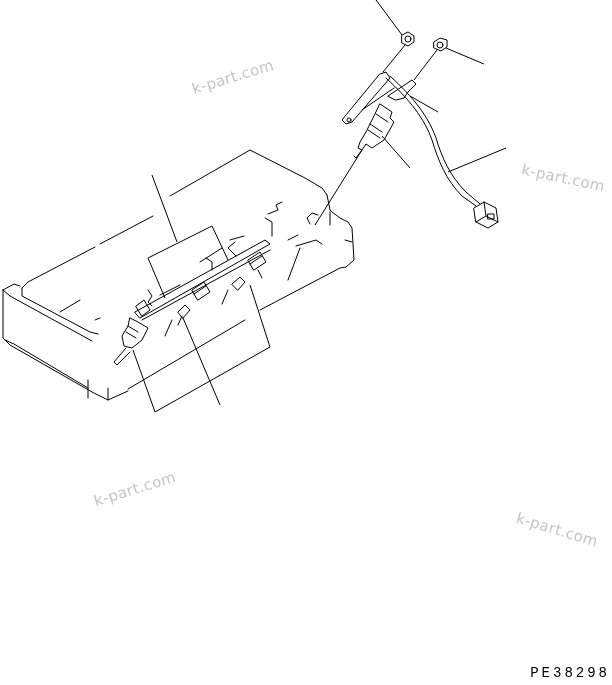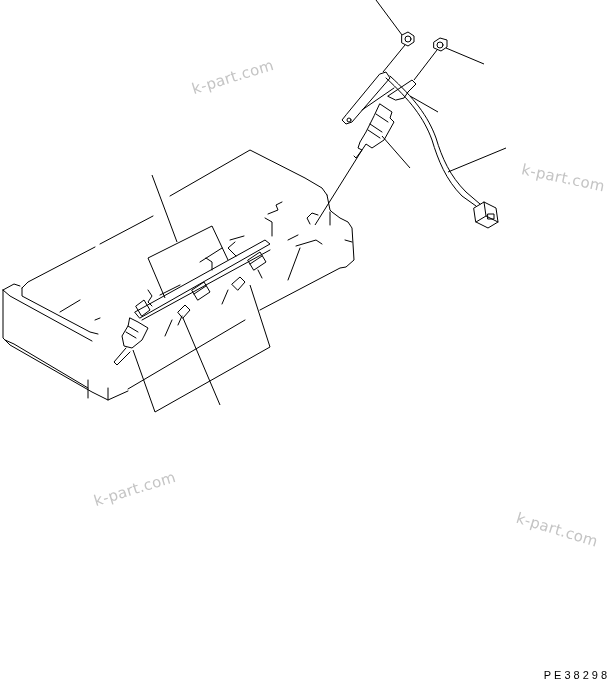--- a/index.html
+++ b/index.html
@@ -1,21 +1,21 @@
 <!DOCTYPE html>
 <html><head>
   <meta charset="utf-8">
   <style>
     html, body { margin: 0; padding: 0; background: #ffffff; }
     body { width: 612px; height: 685px; position: relative; overflow: hidden; font-family: "Liberation Sans", sans-serif; }
     #diagram { position: absolute; left: 0; top: 0; width: 612px; height: 685px; }
     .ln { stroke: #000; stroke-width: 1; fill: none; stroke-linecap: round; stroke-linejoin: round; }
     .ld { stroke: #000; stroke-width: 1; fill: none; }
     .wm { position: absolute; color: #c4c4c4; font-family: "DejaVu Sans", sans-serif; font-size: 15px; transform-origin: left bottom; white-space: nowrap; letter-spacing: 0.3px; }
-    .code { position: absolute; right: 2px; bottom: 4px; font-family: Liberation Sans, sans-serif; font-size: 11px; letter-spacing: 3px; color: #000; }
+    .code { position: absolute; right: 2px; bottom: 4px; font-family: Liberation Mono, monospace; font-size: 14px; letter-spacing: 3px; color: #000; }
   </style>
 </head>
 <body>
 
 <svg id="diagram" viewBox="0 0 612 685" xmlns="http://www.w3.org/2000/svg">
 
   <g>
     <path class="ln" d="M3,290 L3,338 L10,345 L92,392 L108,400 L128,391"></path>
     <path class="ln" d="M3,290 L14,284 L20,286"></path>
     <path class="ln" d="M3,290 L10,296 L92,341"></path>

